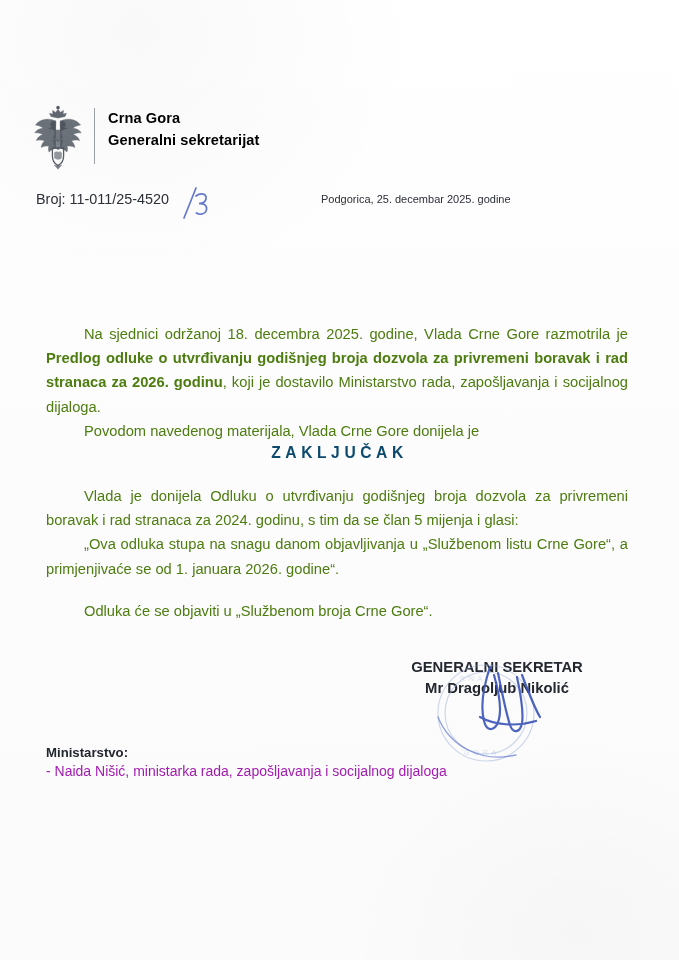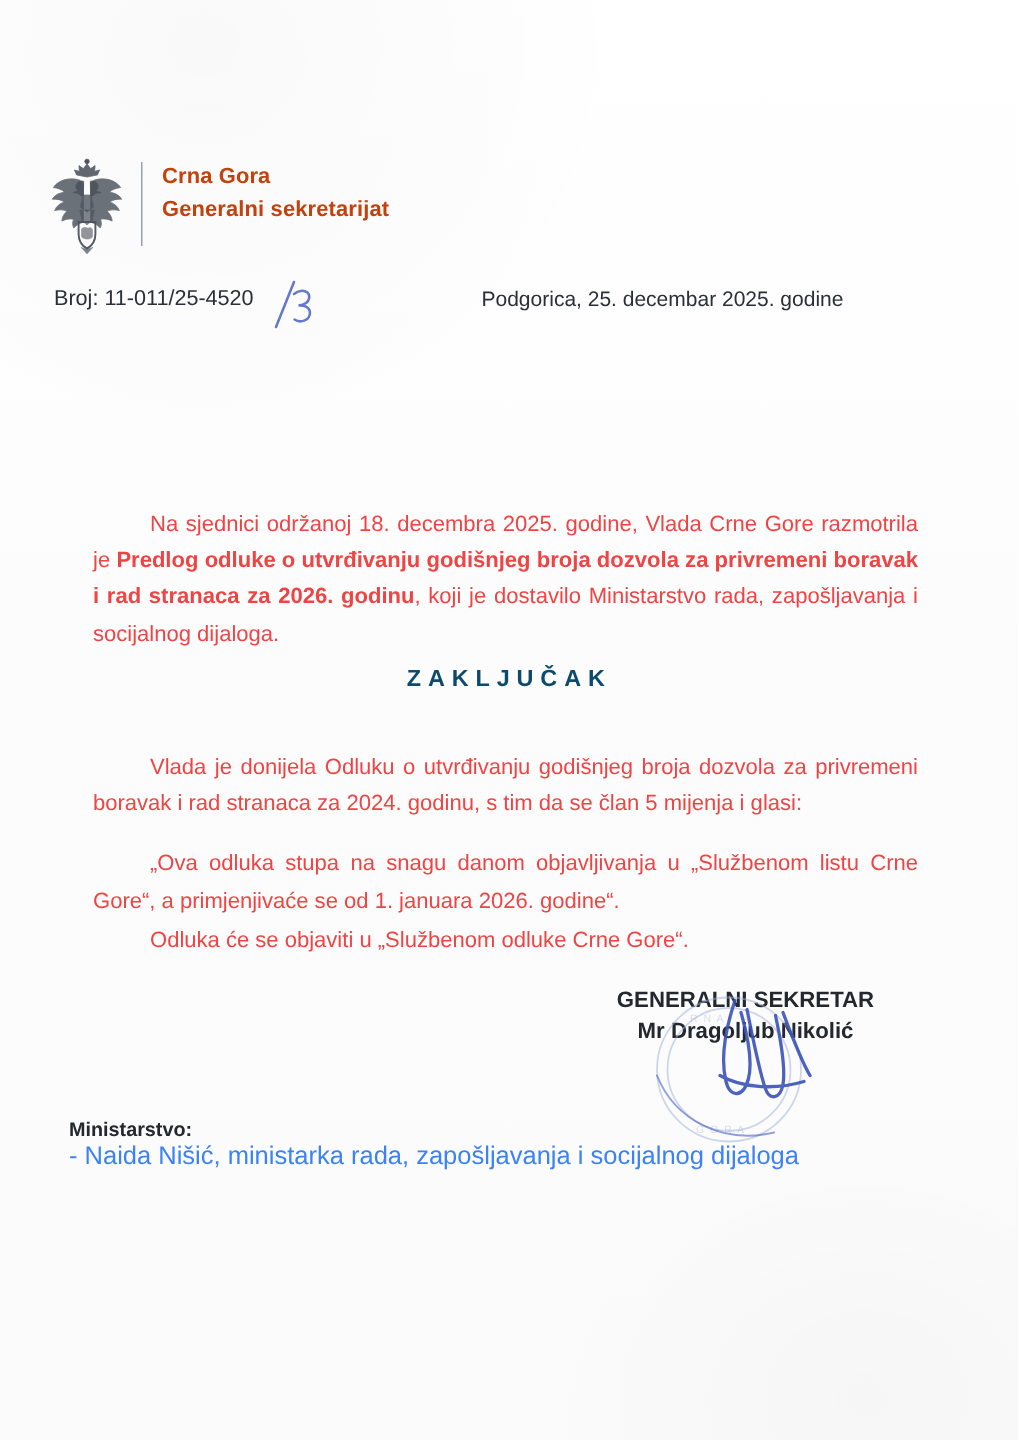--- a/index.html
+++ b/index.html
@@ -53,21 +53,21 @@
     display: flex;
     flex-direction: column;
     justify-content: center;
     padding-top: 4px;
   }
   .lh-lines div {
     font-size: 14.6px;
     font-weight: bold;
     line-height: 21.5px;
     letter-spacing: 0.1px;
-    color: #c2410c;
+    color: #000000;
     white-space: nowrap;
   }
 
   
   .refline {
     position: absolute;
     left: 36px;
     top: 190px;
     font-size: 14.4px;
     line-height: 19px;
@@ -79,40 +79,40 @@
     left: 176px;
     top: 184px;
     width: 46px;
     height: 40px;
     pointer-events: none;
   }
   .placedate {
     position: absolute;
     left: 321px;
     top: 190px;
-    font-size: 14px;
+    font-size: 11px;
     line-height: 19px;
     color: #2b2f36;
     white-space: nowrap;
   }
 
   
   .body-block {
     position: absolute;
     left: 46px;
     top: 322px;
     width: 582px;
   }
   p.para {
-    margin: 16px;
+    margin: 0;
     font-size: 14.7px;
     line-height: 24.2px;
     text-align: justify;
     text-justify: inter-word;
-    color: #ef4444;
+    color: #4d7c0f;
   }
   p.indent {
     text-indent: 38px;
   }
   p.para b { font-weight: bold; }
 
   .heading {
     position: absolute;
     left: 0;
     right: 0;
@@ -168,23 +168,23 @@
     top: 744px;
     width: 520px;
   }
   .dist-title {
     font-size: 13.2px;
     font-weight: bold;
     line-height: 18.2px;
     color: #23272e;
   }
   .dist-item {
-    font-size: 17px;
+    font-size: 14px;
     line-height: 18.2px;
-    color: #3b82f6;
+    color: #a21caf;
     white-space: nowrap;
   }
 </style>
 </head>
 <body>
 
 <div class="page">
   <div class="scan-tint"></div>
 
   <div class="letterhead">
@@ -222,30 +222,31 @@
     <g fill="none" stroke="#4a63c4" stroke-width="1.7" stroke-linecap="round" opacity="0.85">
       <path d="M8 34 L20 4"></path>
       <path d="M20 12 C25 8, 31 10, 30 15 C29.4 18.6, 25 19.4, 23 19.6 C26.6 19.4, 31 20.4, 30.6 25 C30.2 29.8, 24 31.6, 20.4 29"></path>
     </g>
   </svg>
 
   <div class="placedate">Podgorica, 25. decembar 2025. godine</div>
 
   <div class="body-block">
     <p class="para indent"><span>Na sjednici održanoj 18. decembra 2025. godine, Vlada Crne Gore razmotrila je </span><b>Predlog odluke o utvrđivanju godišnjeg broja dozvola za privremeni boravak i rad stranaca za 2026. godinu</b><span>, koji je dostavilo Ministarstvo rada, zapošljavanja i socijalnog dijaloga.</span></p>
+    <p class="para indent">Povodom navedenog materijala, Vlada Crne Gore donijela je</p>
   </div>
 
   <div class="heading">ZAKLJUČAK</div>
 
   <div class="body-block-2">
     <p class="para indent">Vlada je donijela Odluku o utvrđivanju godišnjeg broja dozvola za privremeni boravak i rad stranaca za 2024. godinu, s tim da se član 5 mijenja i glasi:</p>
     <p class="para indent">„Ova odluka stupa na snagu danom objavljivanja u „Službenom listu Crne Gore“, a primjenjivaće se od 1. januara 2026. godine“.</p>
   </div>
   <div class="body-block-3">
-    <p class="para indent">Odluka će se objaviti u „Službenom odluke Crne Gore“.</p>
+    <p class="para indent">Odluka će se objaviti u „Službenom broja Crne Gore“.</p>
   </div>
 
   <div class="signature">
     <div>GENERALNI SEKRETAR</div>
     <div>Mr Dragoljub Nikolić</div>
   </div>
   <svg class="sig-ink" viewBox="0 0 210 120">
 
     <g fill="none" stroke="#9fb2d6" stroke-width="1.2" opacity="0.5">
       <circle cx="88" cy="58" r="48"></circle>

